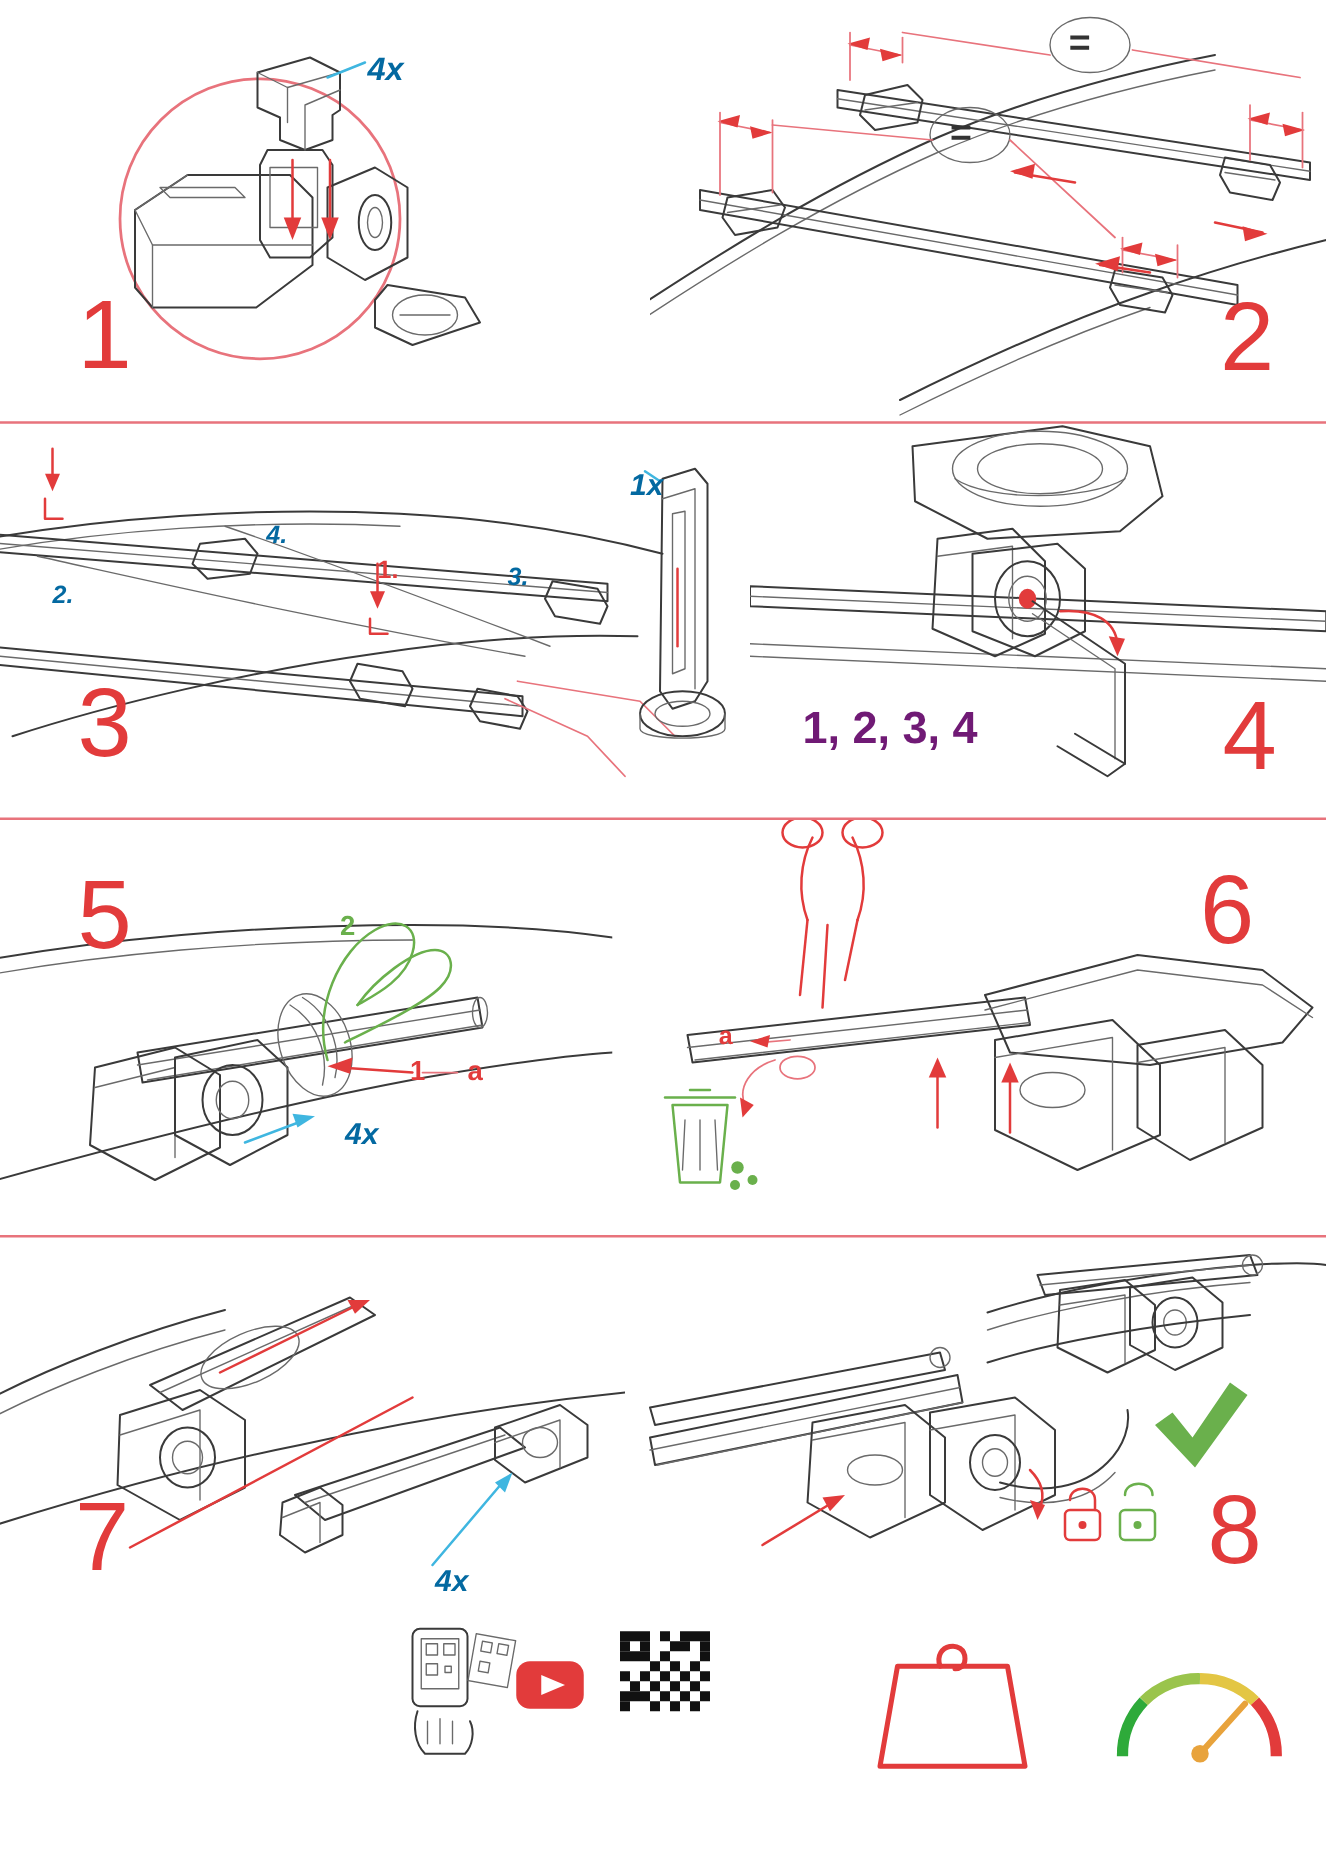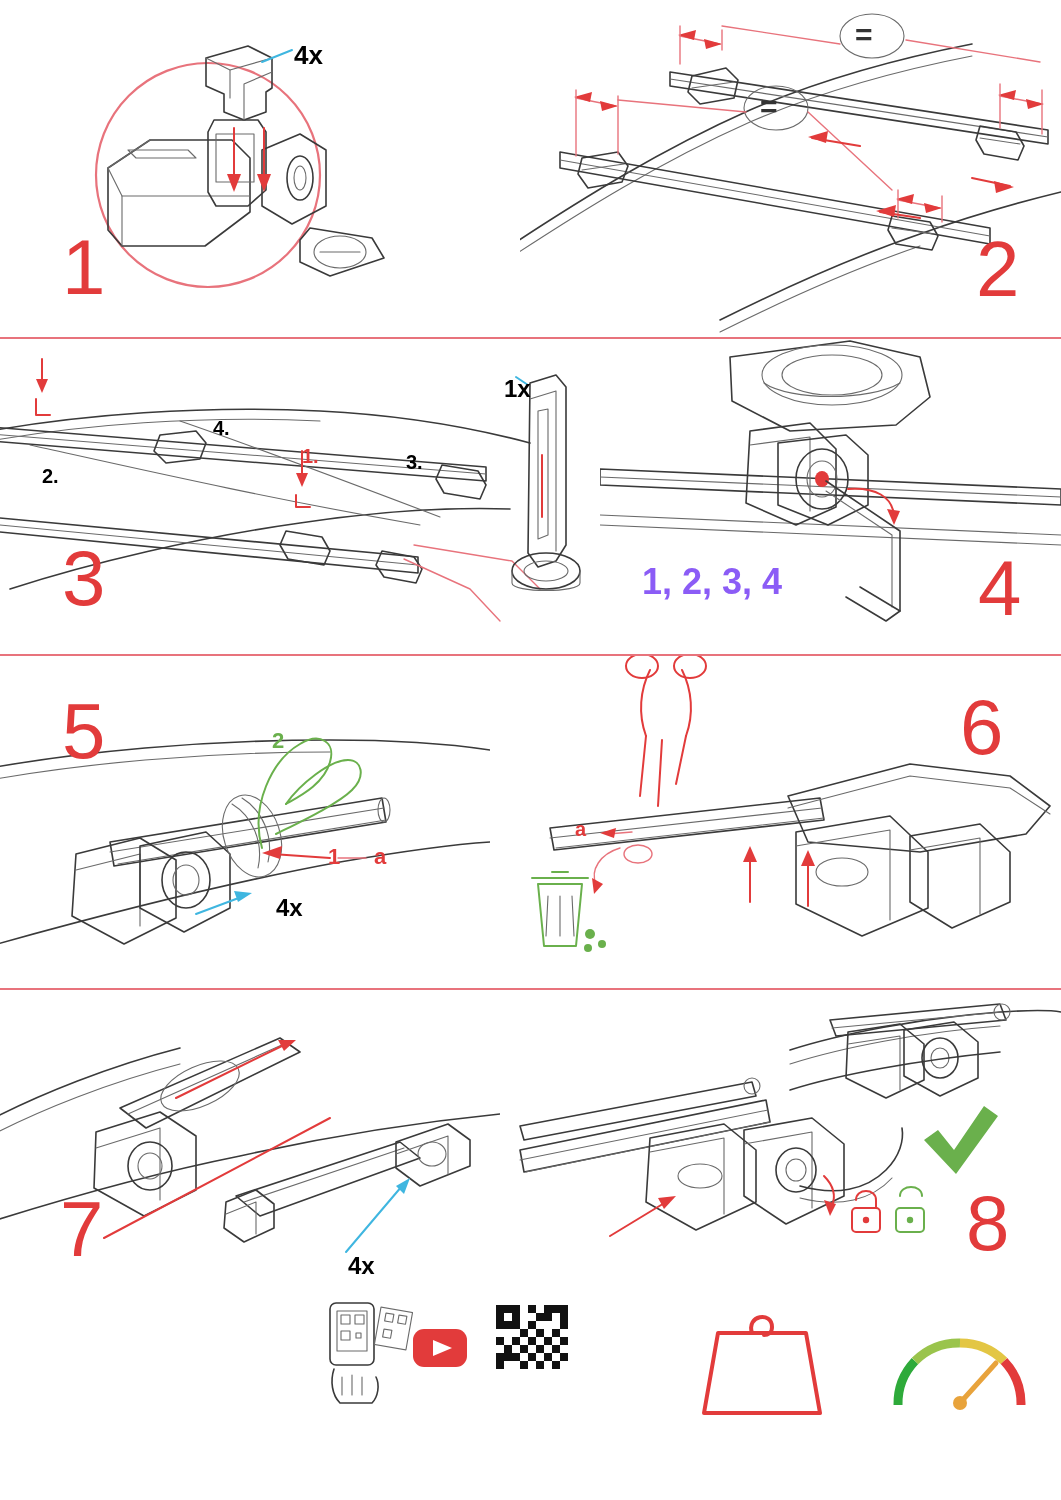--- a/index.html
+++ b/index.html
@@ -29,21 +29,21 @@
     font-size:78px;
     font-weight:400;
     color:#e23b3b;
     line-height:1;
     letter-spacing:1px;
     user-select:none;
   }
 
   
   .lbl{position:absolute;font-size:21px;font-weight:600;}
-  .lbl.cyan{color:#000000;}
+  .lbl.cyan{color:#0369a1;font-style:italic;}
   .lbl.red{color:#e23b3b;}
   .lbl.blue{color:#2b53b5;}
   .lbl.dark{color:#333;}
 
   
   .footer{position:absolute;left:0;top:1285px;width:1061px;height:215px;background:#fff;}
 
   svg{display:block;}
   .stroke{fill:none;stroke:#3a3a3a;stroke-width:1.6;stroke-linecap:round;stroke-linejoin:round;}
   .stroke-thin{fill:none;stroke:#6a6a6a;stroke-width:1.1;stroke-linecap:round;stroke-linejoin:round;}
@@ -241,21 +241,21 @@
       <ellipse cx="222" cy="140" rx="15" ry="18" class="stroke-thin"></ellipse>
       <ellipse cx="222" cy="140" rx="7" ry="8" class="fillred"></ellipse>
 
       <path class="stroke" d="M226 142 L300 192 L300 272 L286 282 L246 258"></path>
       <path class="stroke-thin" d="M226 152 L292 196 L292 268"></path>
       <path class="stroke" d="M300 272 L260 248"></path>
 
       <path class="red" d="M248 150 C 276 148 292 158 294 176"></path>
       <path class="fillred" d="M294 186 l-7 -16 l13 2 Z"></path>
     </svg>
-    <div class="lbl blue" style="left:42px;top:222px;font-size:36px;font-weight:600;color:#8b5cf6;">1, 2, 3, 4</div>
+    <div class="lbl blue" style="left:42px;top:222px;font-size:36px;font-weight:600;color:#701a75;">1, 2, 3, 4</div>
     <div class="stepnum" style="left:378px;top:210px;">4</div>
   </div>
 
   <div class="panel" style="left:0;top:656px;width:490px;height:332px">
     <svg width="490" height="332" viewBox="0 0 490 332">
 
       <path class="stroke" d="M-10 112 C 80 96 200 84 330 84 C 400 84 450 88 490 94"></path>
       <path class="stroke-thin" d="M-10 124 C 80 108 200 96 330 96"></path>
       <path class="stroke" d="M-10 290 C 90 262 220 228 340 206 C 410 194 460 188 490 186"></path>
 

